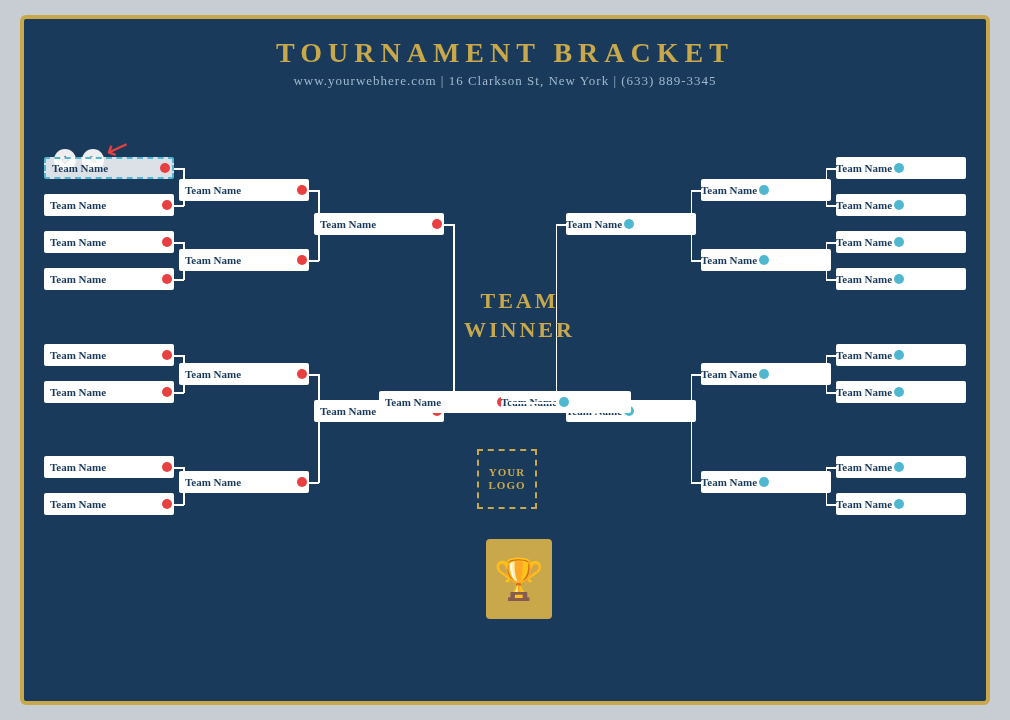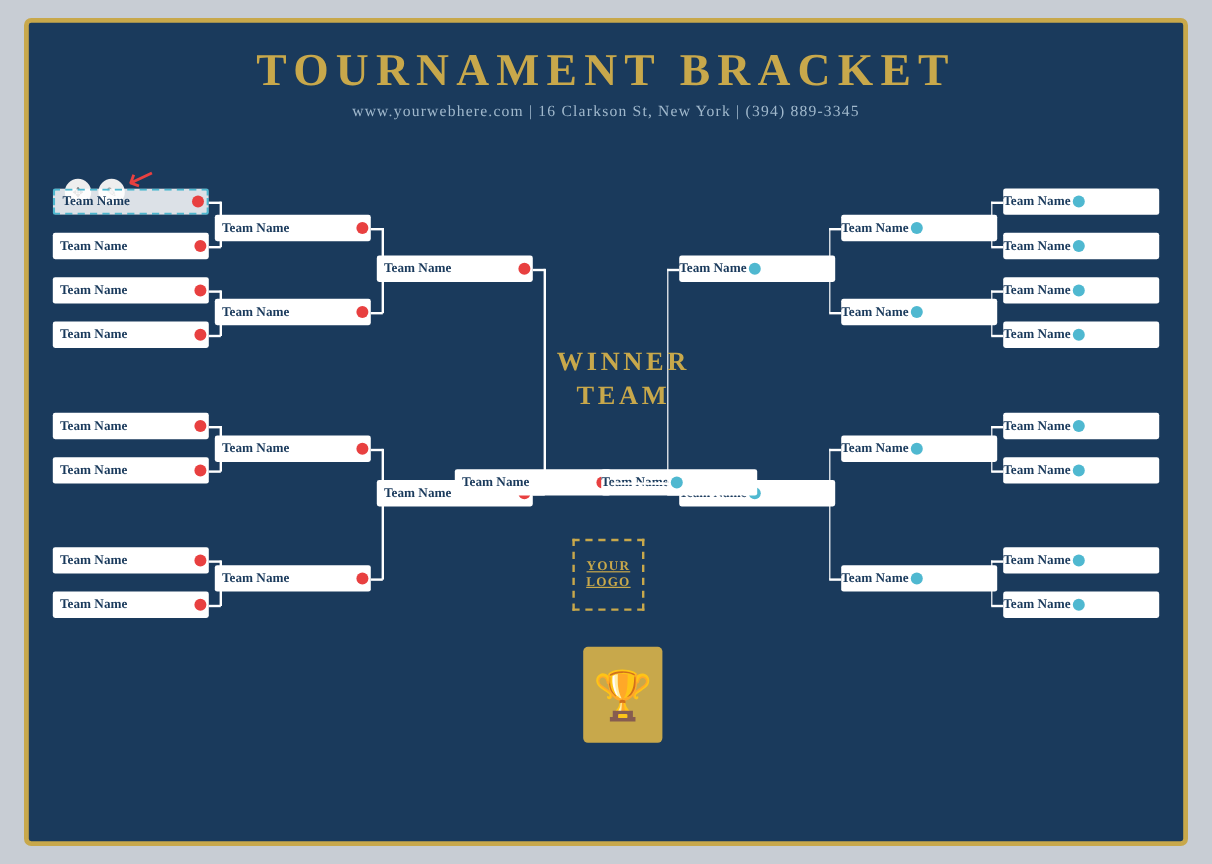--- a/index.html
+++ b/index.html
@@ -19,21 +19,21 @@
       border: 4px solid #c8a84b;
       border-radius: 6px;
       position: relative;
       overflow: hidden;
     }
     .header {
       text-align: center;
       padding: 18px 0 6px;
     }
     .header h1 {
-      font-size: 38px;
+      font-size: 28px;
       font-weight: bold;
       color: #c8a84b;
       letter-spacing: 6px;
       text-transform: uppercase;
       font-family: 'Georgia', serif;
     }
     .header .subtitle {
       color: #a0b8cc;
       font-size: 13px;
       margin-top: 4px;
@@ -97,21 +97,20 @@
       position: absolute;
       border: 2px dashed #c8a84b;
       color: #c8a84b;
       font-size: 11px;
       font-weight: bold;
       text-align: center;
       display: flex;
       align-items: center;
       justify-content: center;
       letter-spacing: 1px;
-      text-decoration: underline;
     }
     .trophy {
       position: absolute;
       font-size: 50px;
       text-align: center;
       background: #c8a84b;
       display: flex;
       align-items: center;
       justify-content: center;
       flex-direction: column;
@@ -148,21 +147,21 @@
       border: 2px dashed #4fb8d0 !important;
       background: rgba(255,255,255,0.85);
     }
   </style>
 </head>
 <body>
 
 <div class="bracket-container">
   <div class="header">
     <h1>TOURNAMENT BRACKET</h1>
-    <div class="subtitle">www.yourwebhere.com | 16 Clarkson St, New York | (394) 889-3345</div>
+    <div class="subtitle">www.yourwebhere.com | 16 Clarkson St, New York | (633) 889-3345</div>
   </div>
 
   <div class="edit-icons">
     <div class="edit-icon-circle">✥</div>
     <div class="edit-icon-circle">✎</div>
   </div>
   <div class="arrow-indicator">↙</div>
 
   <div class="bracket-area">
 
@@ -342,22 +341,22 @@
     <div class="connector vert" style="right:294px;top:265px;height:109px;"></div>
 
     <div class="connector horiz" style="right:420px;top:115px;width:10px;"></div>
     <div class="connector horiz" style="right:420px;top:302px;width:10px;"></div>
     <div class="connector vert" style="right:429px;top:115px;height:188px;"></div>
     <div class="connector horiz" style="right:429px;top:293px;width:10px;"></div>
 
     <div class="connector horiz" style="left:485px;top:293px;width:45px;"></div>
 
     <div class="winner-text" style="left:440px;top:178px;">
+      <div>TEAM</div>
       <div>WINNER</div>
-      <div>TEAM</div>
     </div>
 
     <div class="logo-box" style="left:453px;top:340px;width:60px;height:60px;">
       <span style="white-space:pre-line;line-height:1.2;">YOUR
 LOGO</span>
     </div>
 
     <div class="trophy" style="left:462px;top:430px;width:66px;height:80px;border-radius:4px;">
       <span style="font-size:40px;">🏆</span>
     </div>

